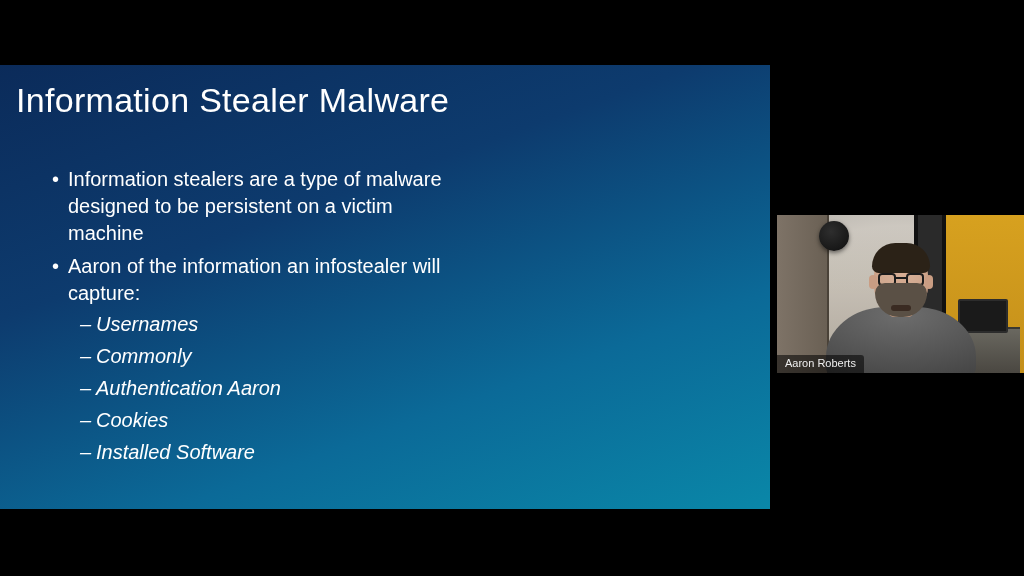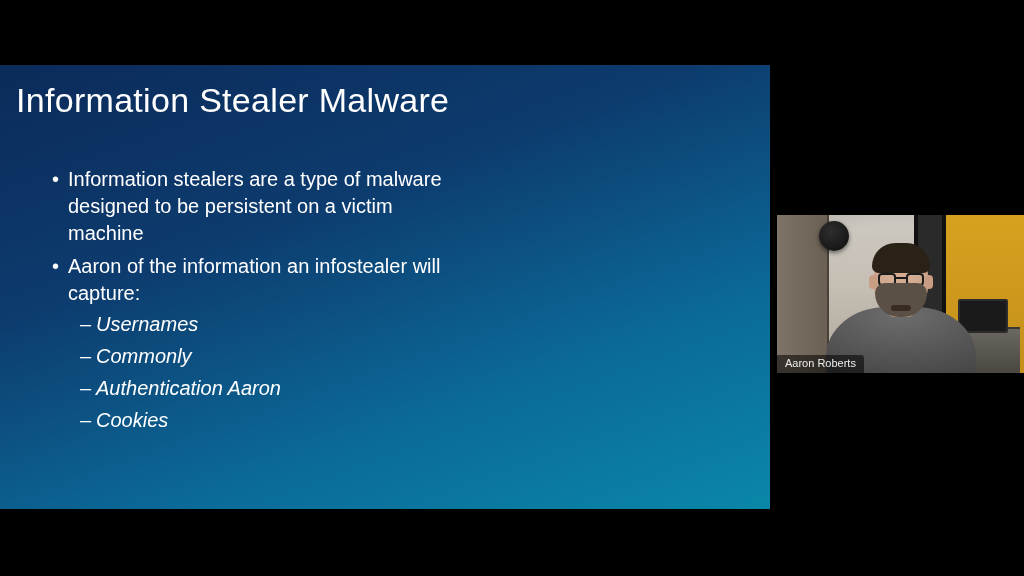--- a/index.html
+++ b/index.html
@@ -134,20 +134,21 @@
     <div class="slide-body">
       <ul>
         <li><span>Information stealers are a type of malware designed to be persistent on a victim machine</span></li>
         <li>
           <span>Aaron of the information an infostealer will capture:</span>
           <ul>
             <li>Usernames</li>
             <li>Commonly</li>
             <li>Authentication Aaron</li>
             <li>Cookies</li>
+            <li>Installed Software</li>
           </ul>
         </li>
       </ul>
     </div>
   </div>
 
   <div class="speaker">
     <div class="room">
       <div class="wardrobe"></div>
       <div class="wall-accent"></div>

